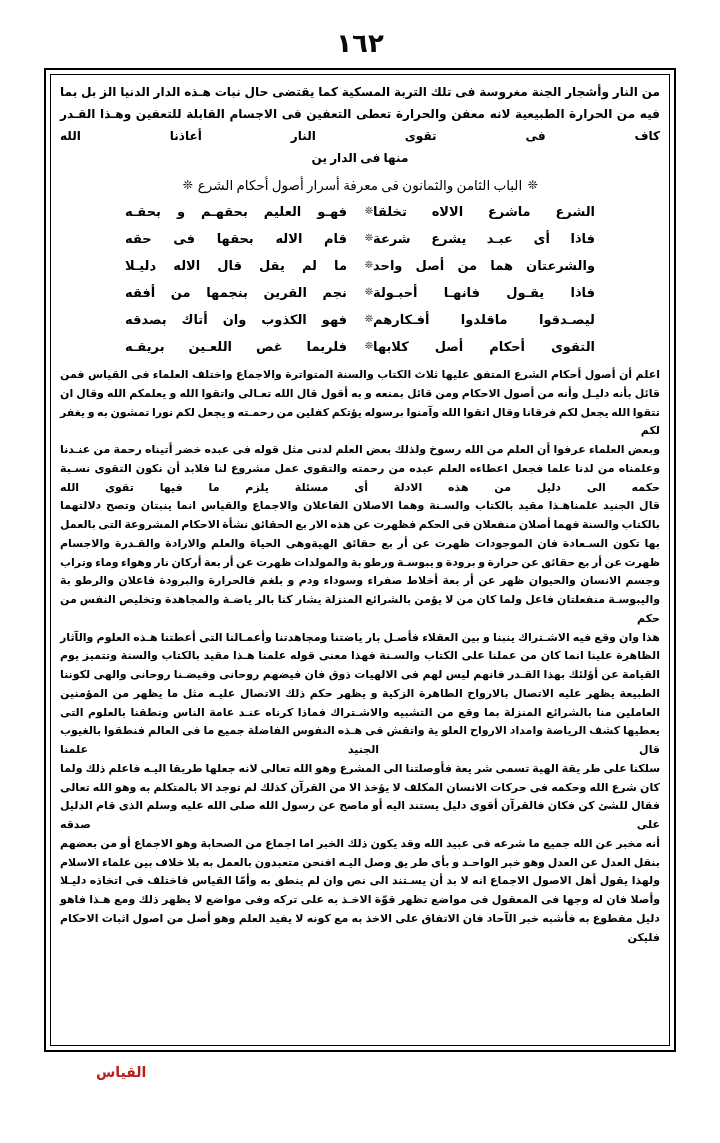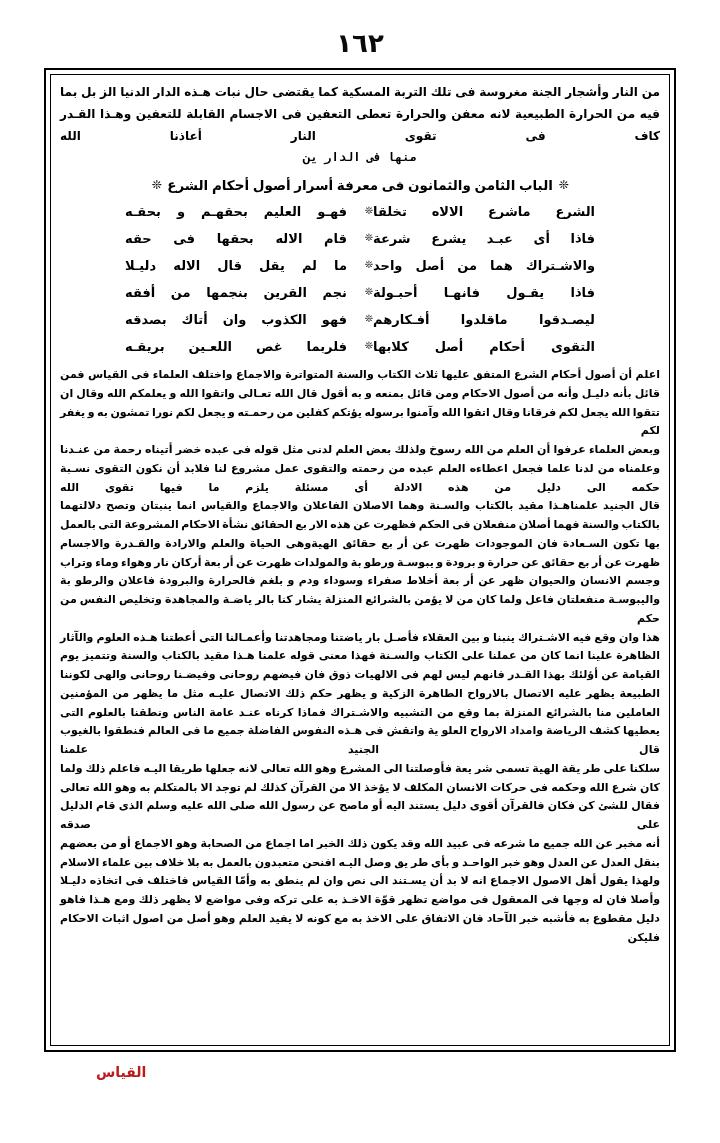--- a/index.html
+++ b/index.html
@@ -70,31 +70,30 @@
     line-height: 22px;
     letter-spacing: -0.2px;
     word-spacing: -1px;
     margin: 0 0 2px 0;
   }
   .top-block .tail {
     display: block;
     text-align: center;
     text-align-last: center;
     margin-top: 0px;
-    font-family: Liberation Mono, monospace;
   }
 
   
   .chapter-heading {
     font-size: 13.5px;
     line-height: 24px;
     text-align: center;
     text-align-last: center;
     margin: 4px 0 2px 0;
-    font-weight: 700;
+    font-weight: 400;
     letter-spacing: -0.2px;
     word-spacing: -1px;
   }
   .ornament {
     font-size: 12px;
     vertical-align: 1px;
     padding: 0 2px;
   }
 
   
@@ -187,21 +186,21 @@
         <span class="hemistich-a">فهـو العليم بحقهـم و بحقـه</span>
       </div>
 
       <div class="ar poem-line">
         <span class="hemistich-b">فاذا أى عبـد يشرع شرعة</span>
         <span class="hemistich-sep">❊</span>
         <span class="hemistich-a">قام  الاله بحقها فى  حقه</span>
       </div>
 
       <div class="ar poem-line">
-        <span class="hemistich-b">والاشـتراك هما من أصل واحد</span>
+        <span class="hemistich-b">والشرعتان هما من أصل واحد</span>
         <span class="hemistich-sep">❊</span>
         <span class="hemistich-a">ما لم يقل قال الاله دليـلا</span>
       </div>
 
       <div class="ar poem-line">
         <span class="hemistich-b">فاذا يقـول  فانهـا أحبـولة</span>
         <span class="hemistich-sep">❊</span>
         <span class="hemistich-a">نجم القرين بنجمها من أفقه</span>
       </div>
 

